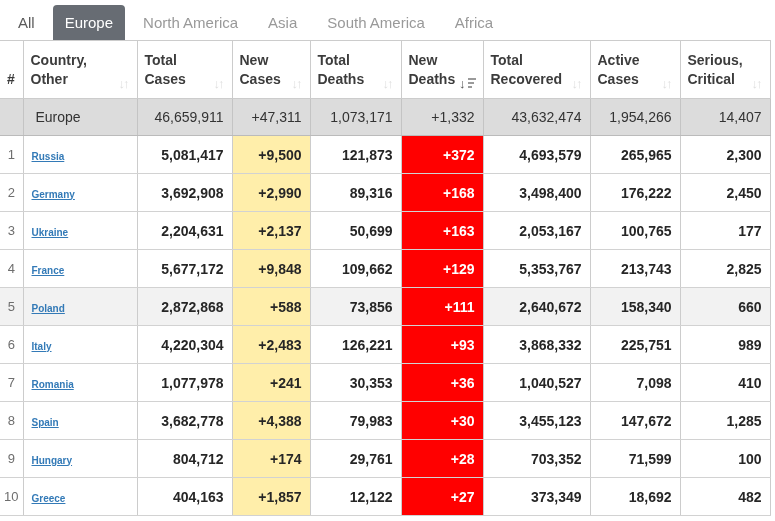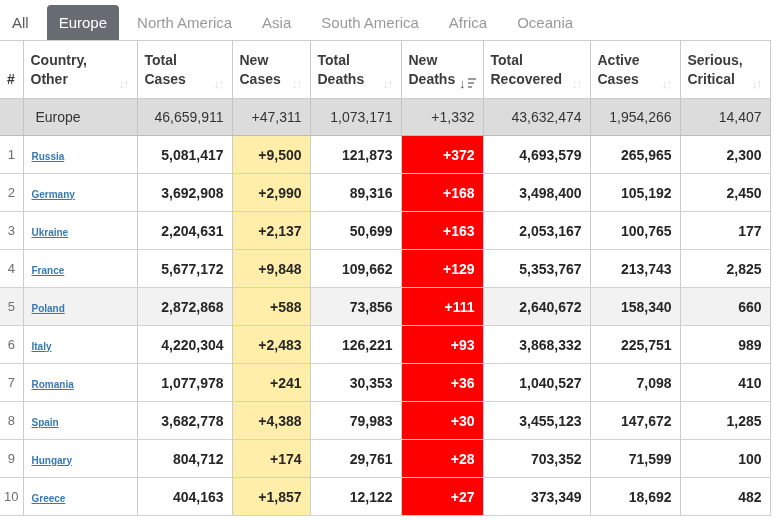--- a/index.html
+++ b/index.html
@@ -1,20 +1,20 @@
 <!DOCTYPE html>
 <html><head>
 <meta charset="utf-8">
 <style>
   * { margin:0; padding:0; box-sizing:border-box; }
   body { background:#fff; font-family:"Liberation Sans", sans-serif; }
   .page { width:775px; height:521px; overflow:hidden; background:#fff; position:relative; }
 
   
-  .tabbar { height:40px; display:flex; align-items:flex-end; }
+  .tabbar { height:40px; display:flex; align-items:flex-end; padding-left:6px; }
   .tab { padding:9px 12px; font-size:15px; color:#999; cursor:pointer; white-space:nowrap; margin-right:6px; }
   .tab.first { color:#5a5a5a; }
   .tab.active { background:#676c73; color:#fff; border-radius:4px 4px 0 0; }
 
   
   table { width:770px; table-layout:fixed; border-collapse:collapse; }
   th, td { border-right:1px solid #ccc; }
   th { border-top:1px solid #ccc; border-bottom:1px solid #ccc; background:#fff;
        height:58px; vertical-align:bottom; padding:6px 7px 8px 7px; }
   .th-inner { display:flex; justify-content:space-between; align-items:flex-end; }
@@ -50,21 +50,20 @@
 
 <div class="page">
 
   <div class="tabbar">
       <div class="tab first">All</div>
       <div class="tab active">Europe</div>
       <div class="tab">North America</div>
       <div class="tab">Asia</div>
       <div class="tab">South America</div>
       <div class="tab">Africa</div>
-      <div class="tab">Oceania</div>
     </div>
 
   <table>
     <colgroup>
       <col style="width:23px">
         <col style="width:114px">
         <col style="width:95px">
       <col style="width:78px">
         <col style="width:91px">
         <col style="width:82px">
@@ -183,21 +182,21 @@
         <tr>
         <td class="rank">2</td>
         <td class="country">
           <a href="#">Germany</a>
         </td>
         <td class="num">3,692,908</td>
         <td class="num new-cases">+2,990</td>
         <td class="num">89,316</td>
         <td class="num new-deaths">+168</td>
         <td class="num">3,498,400</td>
-        <td class="num">105,192</td>
+        <td class="num">176,222</td>
         <td class="num">2,450</td>
       </tr>
         <tr>
         <td class="rank">3</td>
         <td class="country">
           <a href="#">Ukraine</a>
         </td>
         <td class="num">2,204,631</td>
         <td class="num new-cases">+2,137</td>
         <td class="num">50,699</td>

